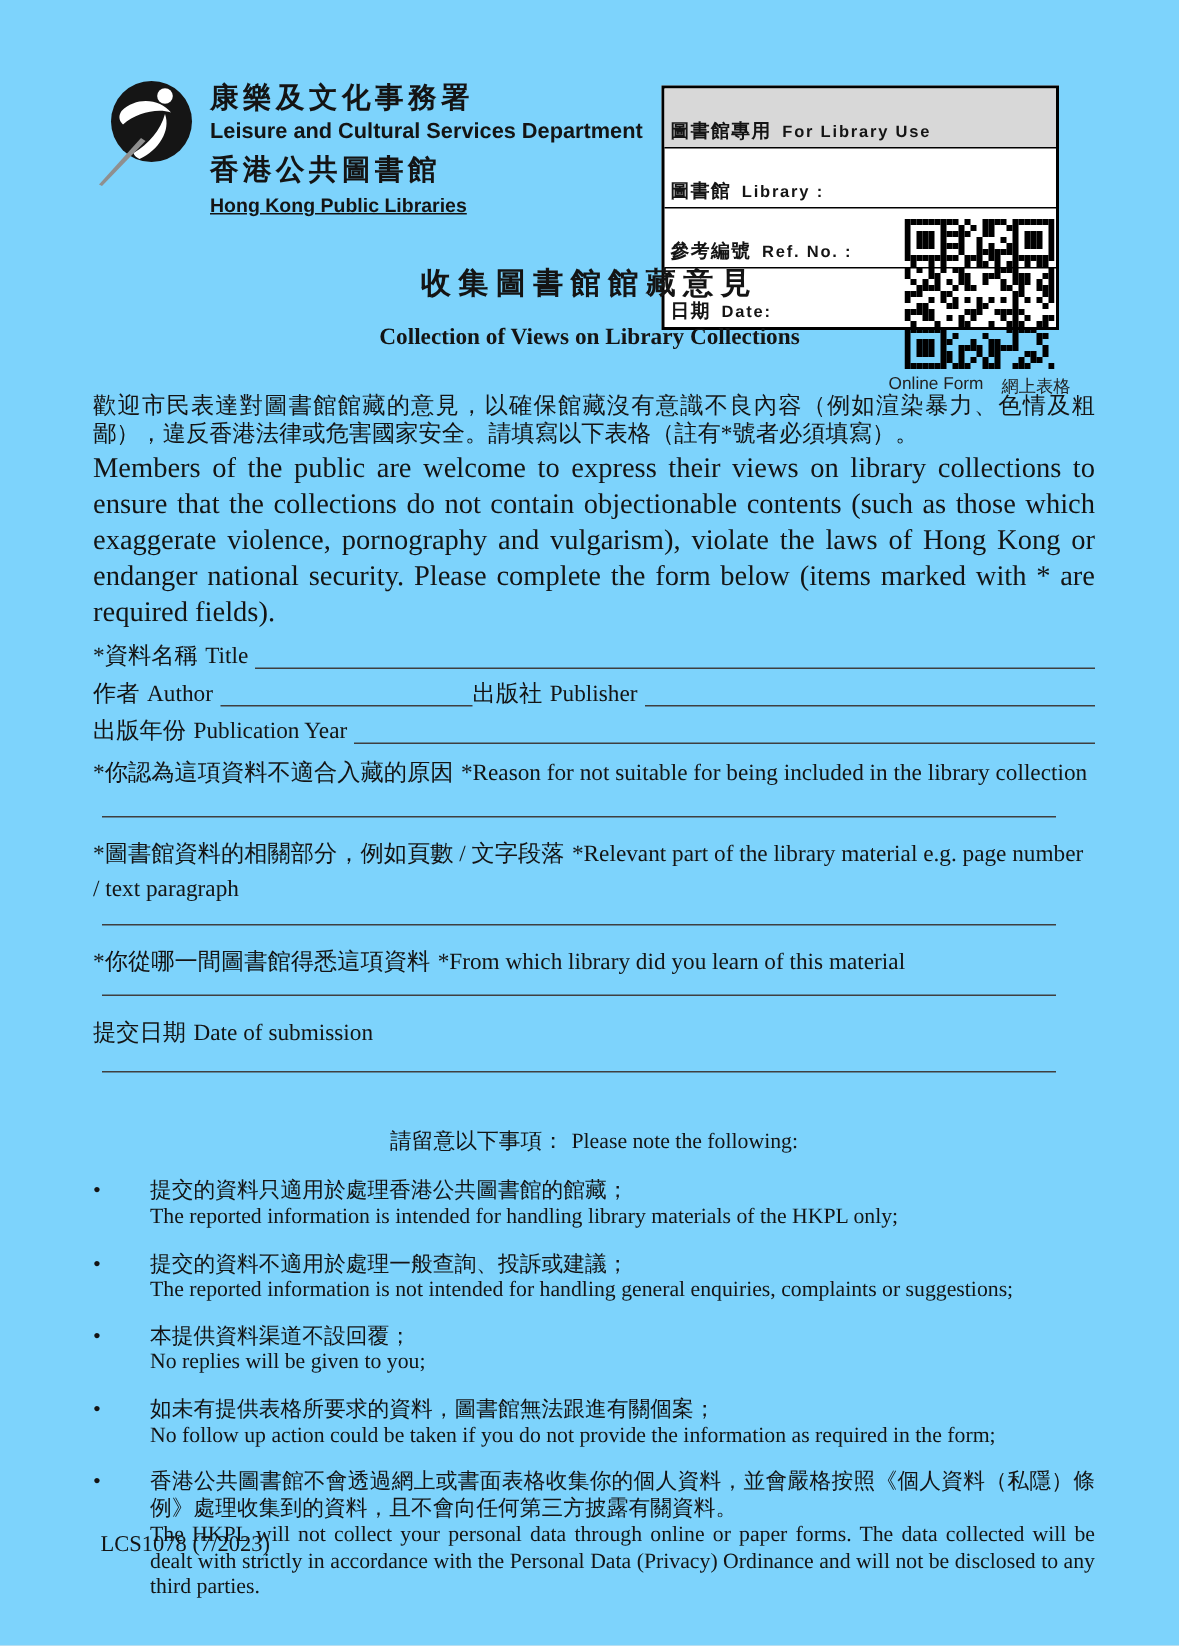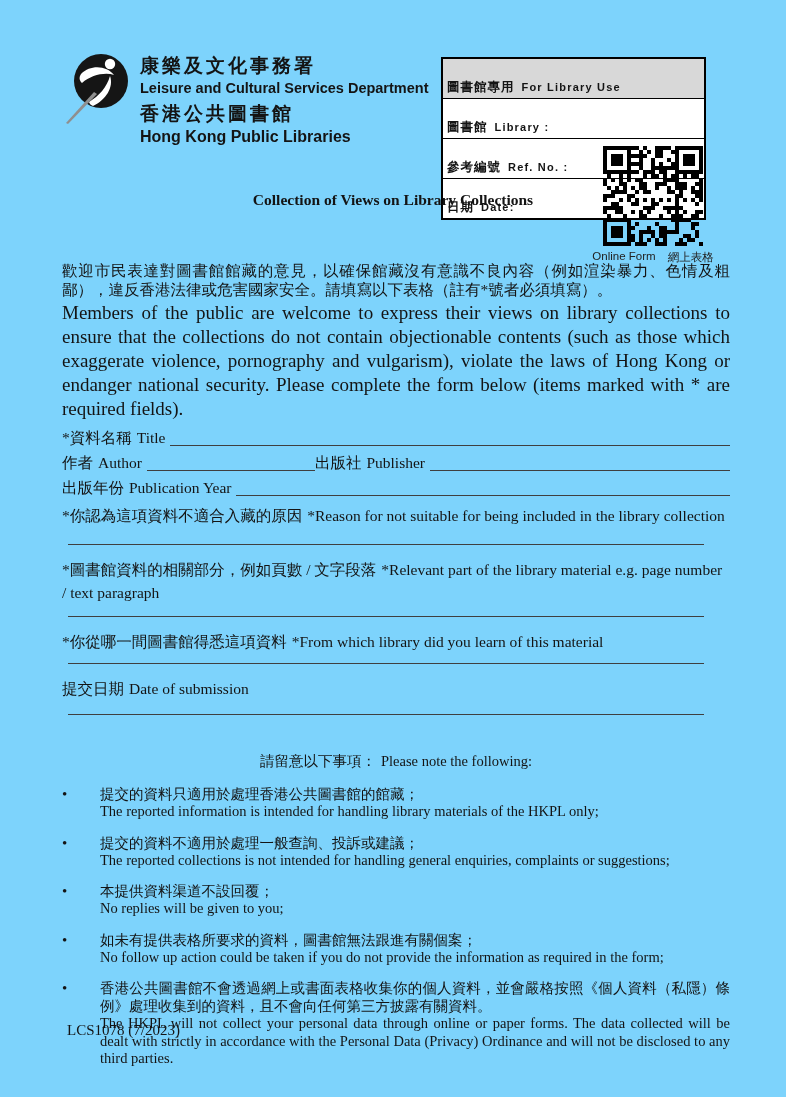--- a/index.html
+++ b/index.html
@@ -6,21 +6,21 @@
   .sheet{
     position:relative;width:786px;height:1097px;margin:0 auto;background:#7dd3fc;
     font-family:"Liberation Serif","DejaVu Serif",serif;color:#141414;overflow:hidden;
   }
   
   .logo-block{position:absolute;left:64px;top:50px;width:72px;height:78px;}
   .header-text{position:absolute;left:140px;top:55px;font-family:"Liberation Sans","DejaVu Sans",sans-serif;font-weight:bold;}
   .dept-zh{font-size:19px;letter-spacing:3px;line-height:22px;}
   .dept-en{font-size:14.5px;line-height:18px;margin-top:2px;}
   .lib-zh{font-size:19px;letter-spacing:3px;line-height:22px;margin-top:6px;}
-  .lib-en{font-size:16px;line-height:18px;margin-top:3px;}
+  .lib-en{font-size:13px;line-height:18px;margin-top:3px;text-decoration:underline;}
 
   .lib-use-box{
     position:absolute;left:441px;top:57px;width:261px;border:2px solid #000;background:#fff;
     font-family:"Liberation Sans","DejaVu Sans",sans-serif;font-weight:bold;
   }
   .lub-row{display:flex;align-items:baseline;gap:7px;padding:20px 4px 2px 4px;border-top:1.5px solid #000;}
   .lub-row:first-child{border-top:none;background:#d8d8d8;}
   .lub-zh{font-size:12.5px;letter-spacing:1px;}
   .lub-en{font-size:11px;letter-spacing:1.2px;}
 
@@ -104,20 +104,21 @@
       <span class="lub-zh">參考編號</span>
       <span class="lub-en">Ref. No. :</span>
     </div>
     <div class="lub-row">
       <span class="lub-zh">日期</span>
       <span class="lub-en">Date:</span>
     </div>
   </div>
 
   <div class="doc-title">
+    <div class="t-zh">收集圖書館館藏意見</div>
     <div class="t-en">Collection of Views on Library Collections</div>
   </div>
 
   <div class="qr-block">
     <svg id="qr" width="100" height="100" viewBox="0 0 100 100">
         <rect x="0" y="0" width="4" height="4" fill="#000"></rect>
         <rect x="4" y="0" width="4" height="4" fill="#000"></rect>
         <rect x="8" y="0" width="4" height="4" fill="#000"></rect>
         <rect x="12" y="0" width="4" height="4" fill="#000"></rect>
         <rect x="16" y="0" width="4" height="4" fill="#000"></rect>
@@ -505,21 +506,21 @@
         <span class="note-body">
           <div class="note-zh">提交的資料只適用於處理香港公共圖書館的館藏；</div>
           <div class="note-en">The reported information is intended for handling library materials of the HKPL only;</div>
         </span>
       </div>
 
       <div class="note-item">
         <span class="bullet">•</span>
         <span class="note-body">
           <div class="note-zh">提交的資料不適用於處理一般查詢、投訴或建議；</div>
-          <div class="note-en">The reported collections is not intended for handling general enquiries, complaints or suggestions;</div>
+          <div class="note-en">The reported information is not intended for handling general enquiries, complaints or suggestions;</div>
         </span>
       </div>
 
       <div class="note-item">
         <span class="bullet">•</span>
         <span class="note-body">
           <div class="note-zh">本提供資料渠道不設回覆；</div>
           <div class="note-en">No replies will be given to you;</div>
         </span>
       </div>

